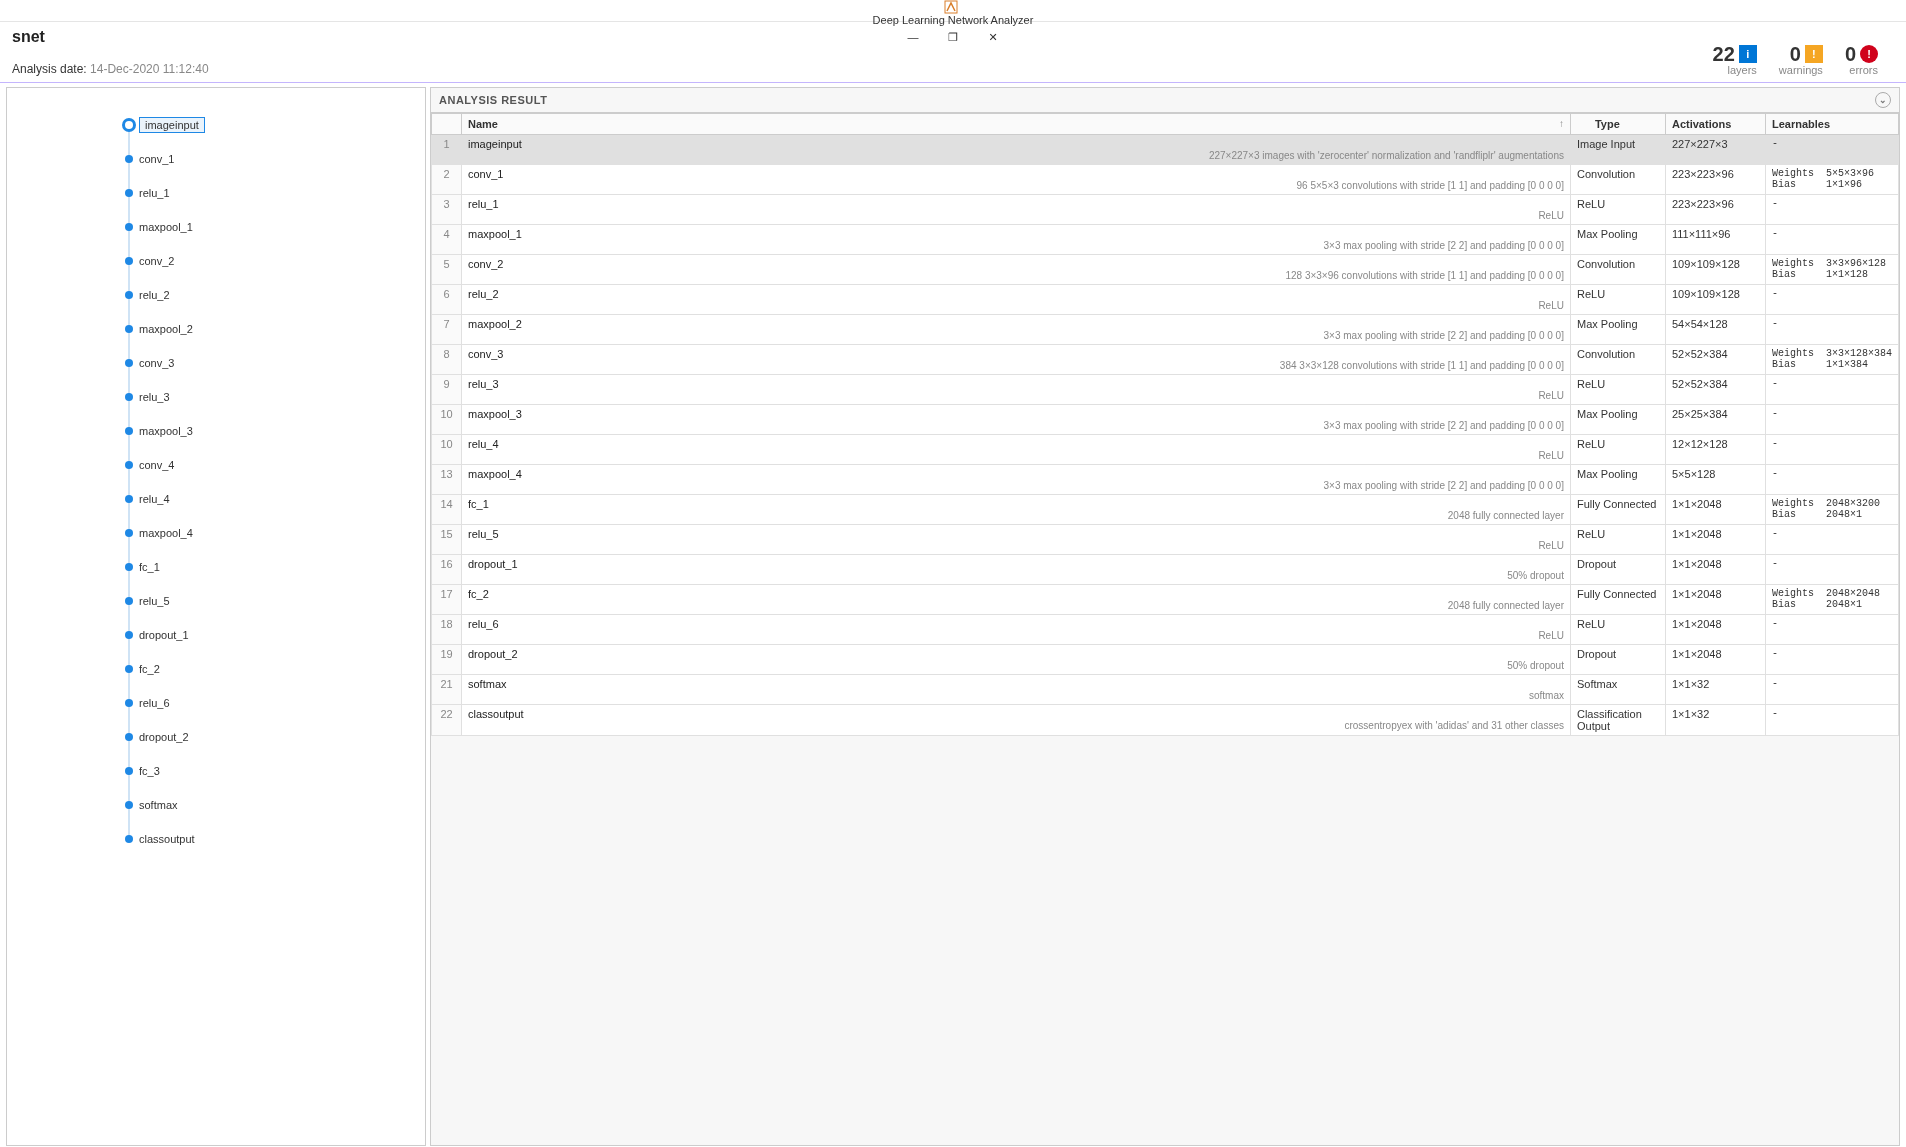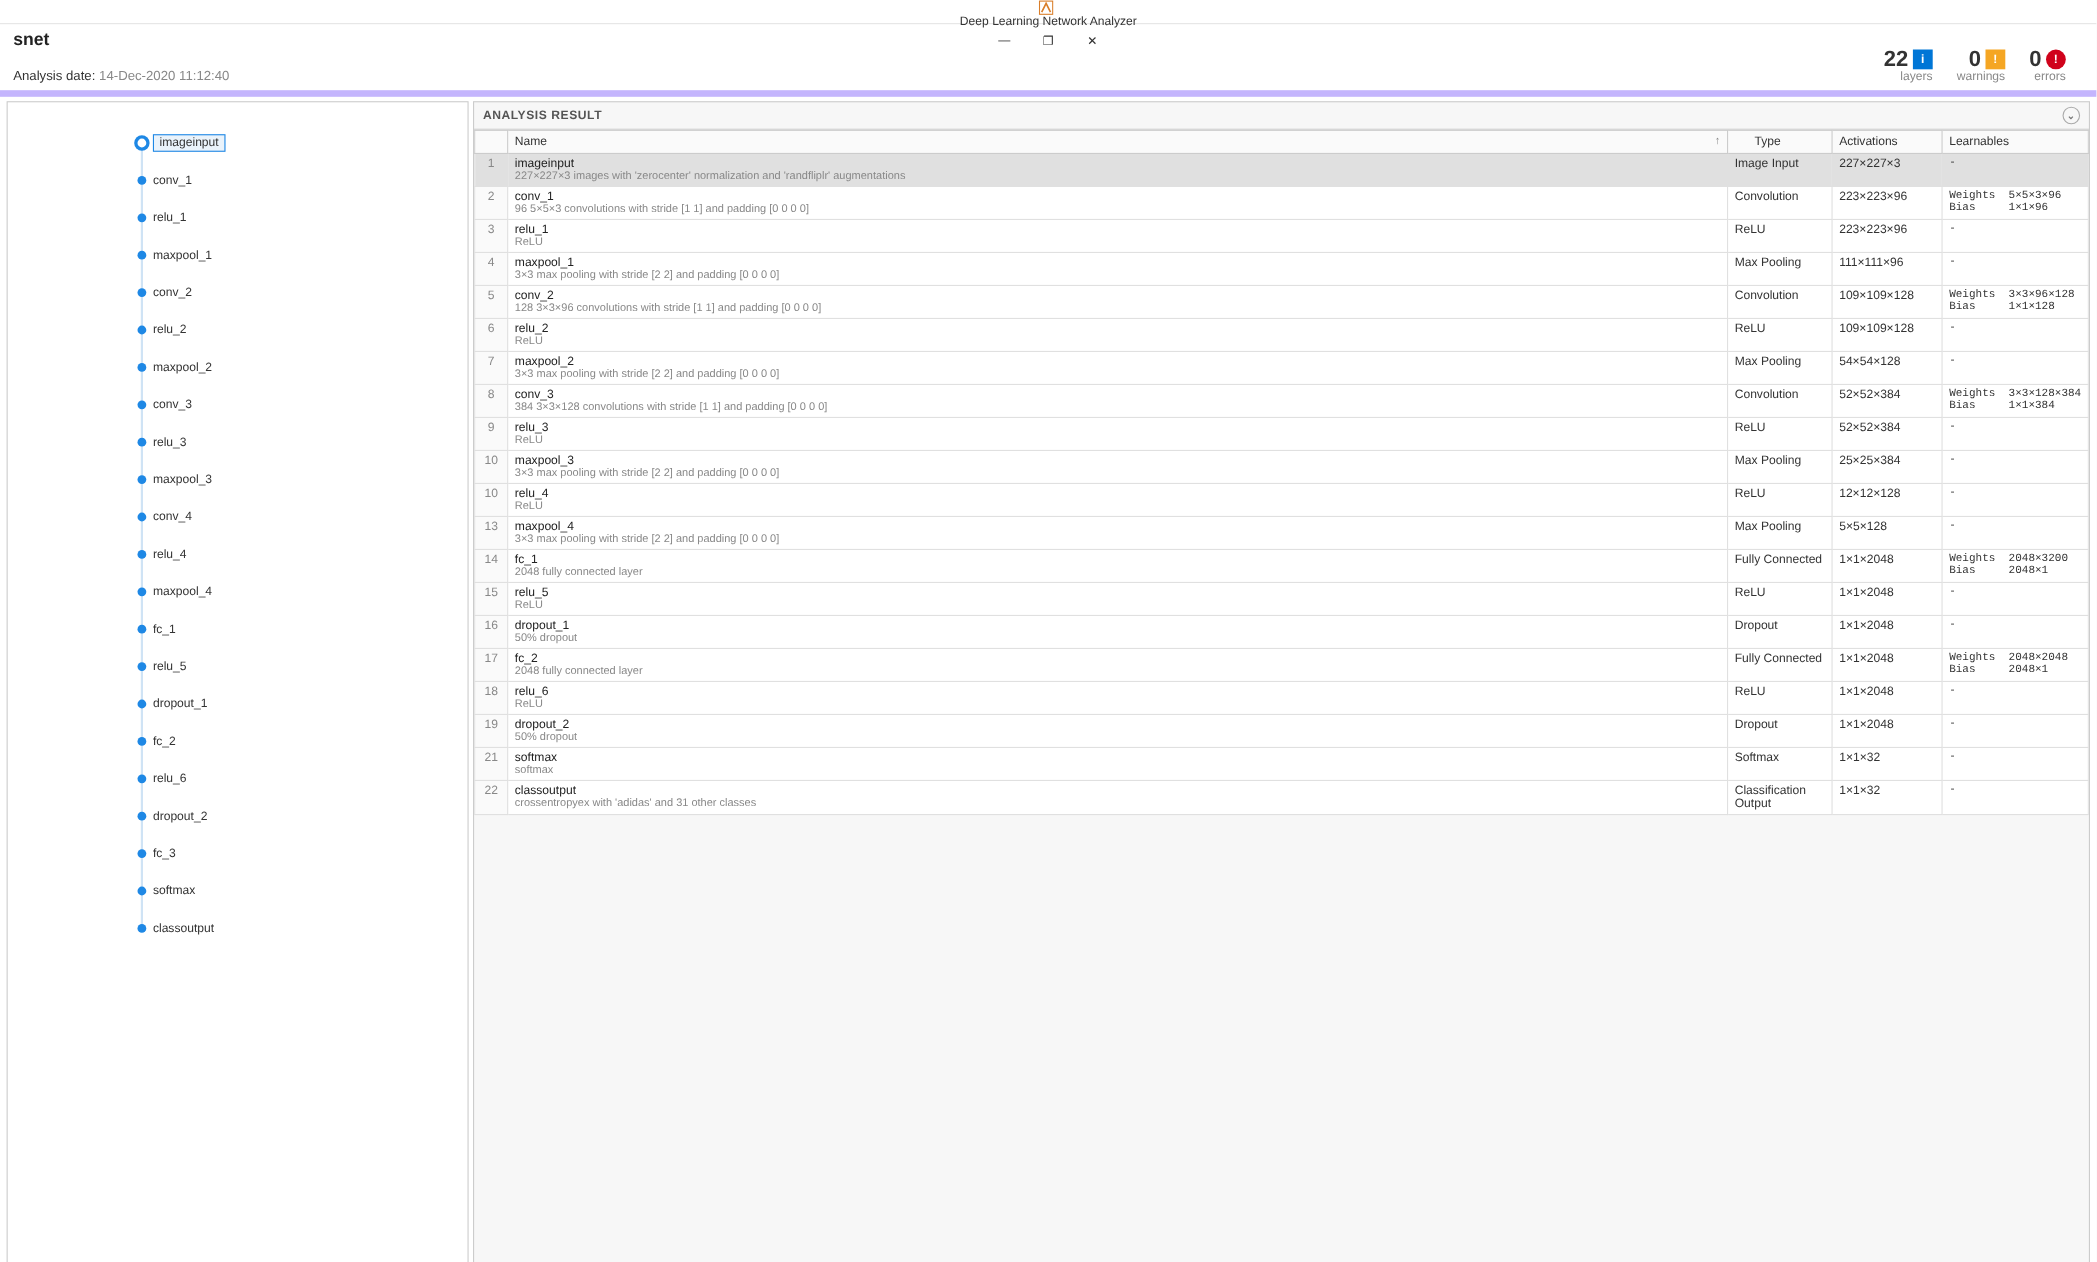--- a/index.html
+++ b/index.html
@@ -2,21 +2,21 @@
 <html><head>
 <meta charset="utf-8">
 <style>
 * { box-sizing: border-box; margin: 0; padding: 0; font-family: "Segoe UI", Arial, sans-serif; }
 body { font-size: 12px; background: #fff; color: #333; }
 .titlebar { height: 22px; background: #fff; display: flex; align-items: center; padding: 0 4px; border-bottom: 1px solid #e5e5e5; flex-direction: column; }
 .titlebar .icon { width: 14px; height: 14px; margin-right: 4px; display:inline-block;}
 .titlebar .title { font-size: 11px; color: #333; flex: 1; }
 .winbtns { display: flex; gap: 6px; }
 .winbtn { width: 34px; height: 22px; display:flex; align-items:center; justify-content:center; font-size:11px; cursor:pointer;}
-.header { padding: 6px 12px 6px 12px; border-bottom: 6px solid #c4b5fd; display:flex; align-items:flex-end;}
+.header { padding: 6px 12px 6px 12px; border-bottom: 1px solid #c4b5fd; display:flex; align-items:flex-end;}
 .header-left { flex:1; }
 .nettitle { font-size: 16px; font-weight: bold; color:#222;}
 .adate { font-size: 12px; color:#333; margin-top:16px;}
 .adate .lab { color:#333;}
 .adate .val { color:#888;}
 .stats { display:flex; gap:22px; padding-right:16px;}
 .stat { text-align:right;}
 .stat .num { font-size:20px; font-weight:bold; display:inline-block; margin-right:4px;}
 .stat .badge { display:inline-flex; width:18px; height:18px; align-items:center; justify-content:center; color:#fff; font-size:11px; font-weight:bold; vertical-align:3px;}
 .stat .sub { font-size:11px; color:#888; margin-top:-2px;}
@@ -30,30 +30,30 @@
 .node .lbl { color:#333; }
 .node.selected .lbl { border:1px solid #1e88e5; background:#eaf3fb; padding:1px 5px;}
 .node.selected .dot { box-shadow:0 0 0 3px #1e88e5; background:#fff;}
 .edge { position:absolute; left:121px; top:0; bottom:0; width:2px; background:#cfe3f5;}
 .graphpanel .wrap { position:relative; }
 .resultpanel { flex:1; margin:4px 6px 4px 4px; background:#f7f7f7; border:1px solid #ccc; display:flex; flex-direction:column;}
 .reshead { padding:4px 8px; font-size:11px; font-weight:bold; color:#555; letter-spacing:0.5px; border-bottom:1px solid #ccc; display:flex; align-items:center;}
 .reshead .sp { flex:1;}
 .expbtn { width:16px; height:16px; border:1px solid #aaa; border-radius:50%; display:flex; align-items:center; justify-content:center; font-size:9px; color:#777; cursor:pointer;}
 table { width:100%; border-collapse:collapse; font-size:11px; background:#fff;}
-th { text-align:left; font-weight:normal; color:#333; padding:4px 6px; border:1px solid #ccc; background:#fafafa;}
+th { text-align:left; font-weight:bold; color:#333; padding:4px 6px; border:1px solid #ccc; background:#fafafa;}
 th.idx { width:30px; text-align:center;}
 th.name { }
 th.type { width:95px;padding-left:24px;}
 th.act { width:100px;}
 th.learn { width:90px;}
 td { border:1px solid #e0e0e0; padding:3px 6px; vertical-align:top;}
 td.idx { text-align:center; color:#888; background:#fafafa;}
 td .nm { color:#222;}
-td .desc { color:#888; font-size:10px;}
+td .desc { color:#888; font-size:10px;text-align:right;}
 tr.sel td { background:#e0e0e0;}
 .sortarrow { float:right; color:#888; font-size:10px;}
 .mono { font-family: "Consolas","Courier New",monospace; font-size:10px; white-space:pre;}
 </style>
 </head>
 <body>
 
 <div class="titlebar">
   <span class="icon">
     <svg width="14" height="14" viewBox="0 0 14 14">

